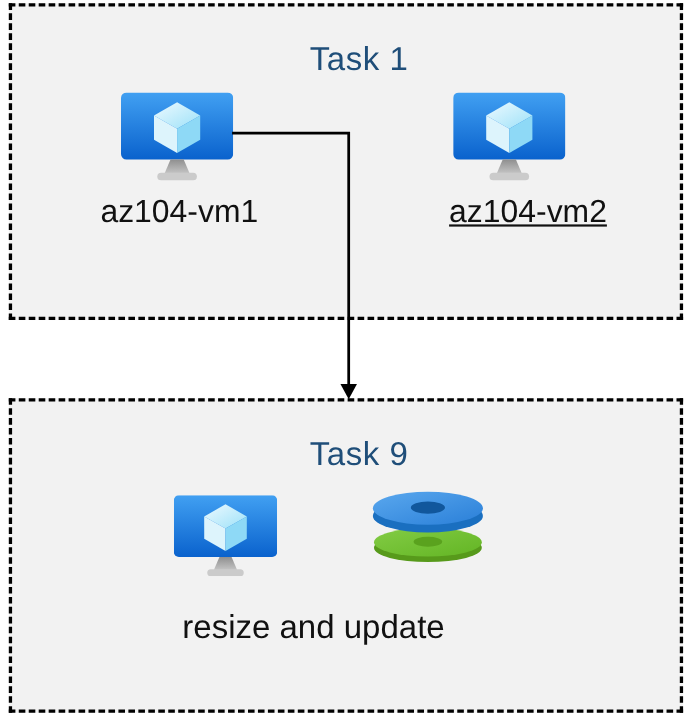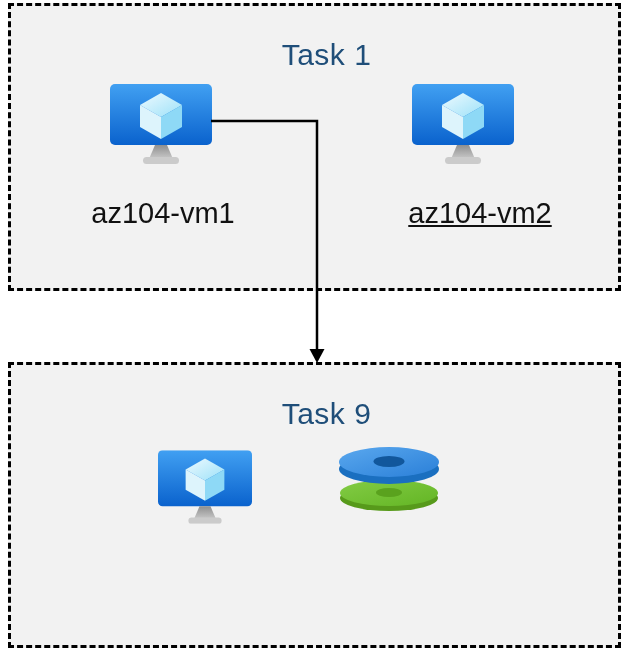--- a/index.html
+++ b/index.html
@@ -18,21 +18,21 @@
     text-align:center;font-size:30px;font-weight:400;color:#1f4e79;
     letter-spacing:0.5px;
   }
   .icon{position:absolute;display:block;}
   .vm1-icon{left:99px;top:78px;width:102px;height:80px;}
   .vm2-icon{left:401px;top:78px;width:102px;height:80px;}
   .t2-vm-icon{left:147px;top:85px;width:94px;height:74px;}
   .t2-disk-icon{left:327px;top:81px;width:102px;height:66px;}
   .vm-label{
     position:absolute;top:168px;width:300px;text-align:center;
-    font-size:29px;line-height:38px;color:#111111;margin-top:20px;
+    font-size:29px;line-height:38px;color:#111111;
   }
   .vm1-label{left:2px;}
   .vm2-label{left:319px;text-decoration:underline;}
   .caption{
     position:absolute;left:0;top:189px;width:548px;text-align:center;
     font-size:30px;color:#111111;
   }
   .arrow-overlay{
     position:absolute;left:0;top:0;width:628px;height:654px;
     pointer-events:none;
@@ -107,20 +107,21 @@
   <section class="task-box task2">
     <h2 class="task-title">Task 9</h2>
 
     <svg class="icon t2-vm-icon" viewBox="0 0 102 80">
       <use href="#vm-icon"></use>
     </svg>
     <svg class="icon t2-disk-icon" viewBox="0 0 102 66">
       <use href="#disks-icon"></use>
     </svg>
 
+    <div class="caption">resize and update</div>
   </section>
 
   <svg class="arrow-overlay" viewBox="0 0 628 654">
     <path d="M 211 121 H 317 V 350" stroke="#000000" stroke-width="2.5" fill="none"></path>
     <polygon points="309.5,349 324.5,349 317,363" fill="#000000"></polygon>
   </svg>
 
 </div>
 
 </body></html>

